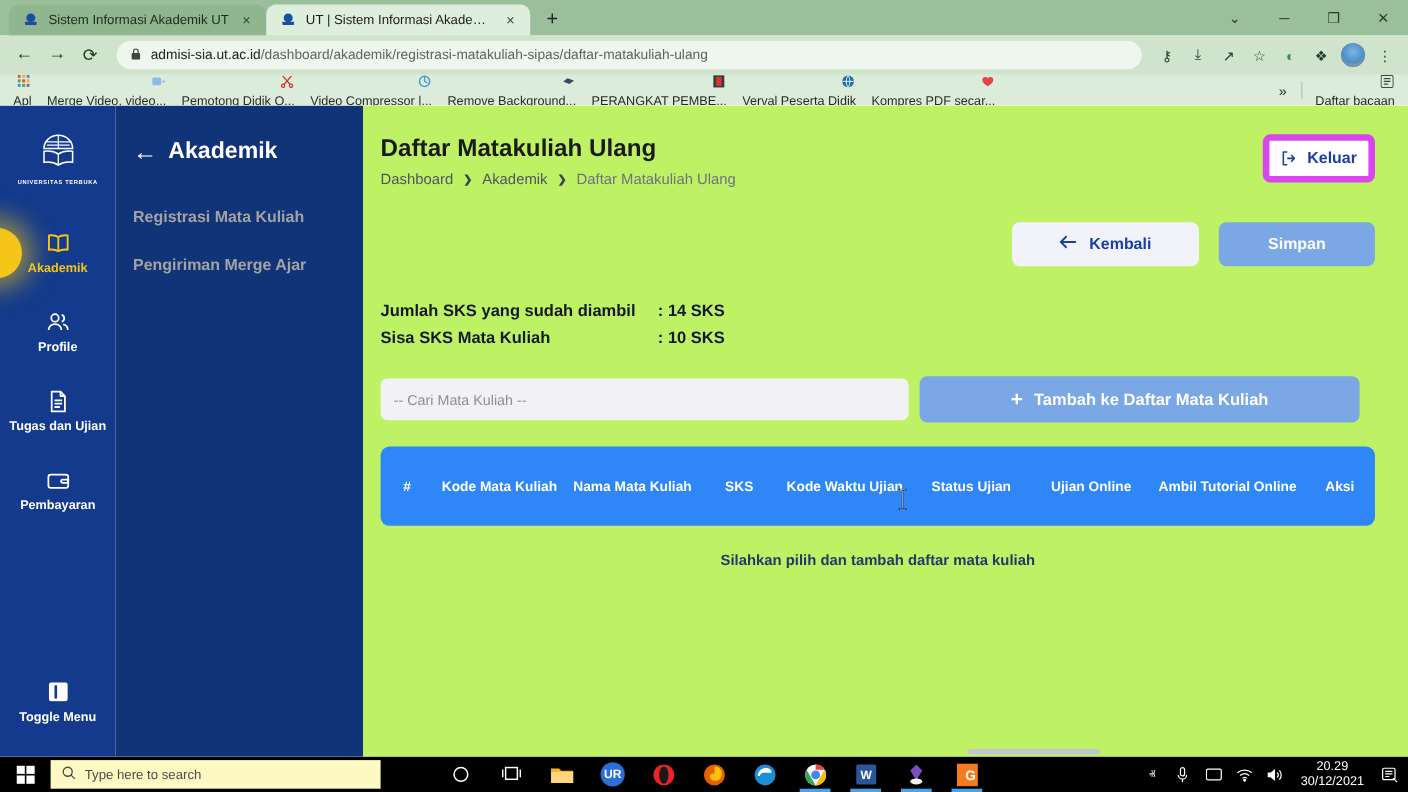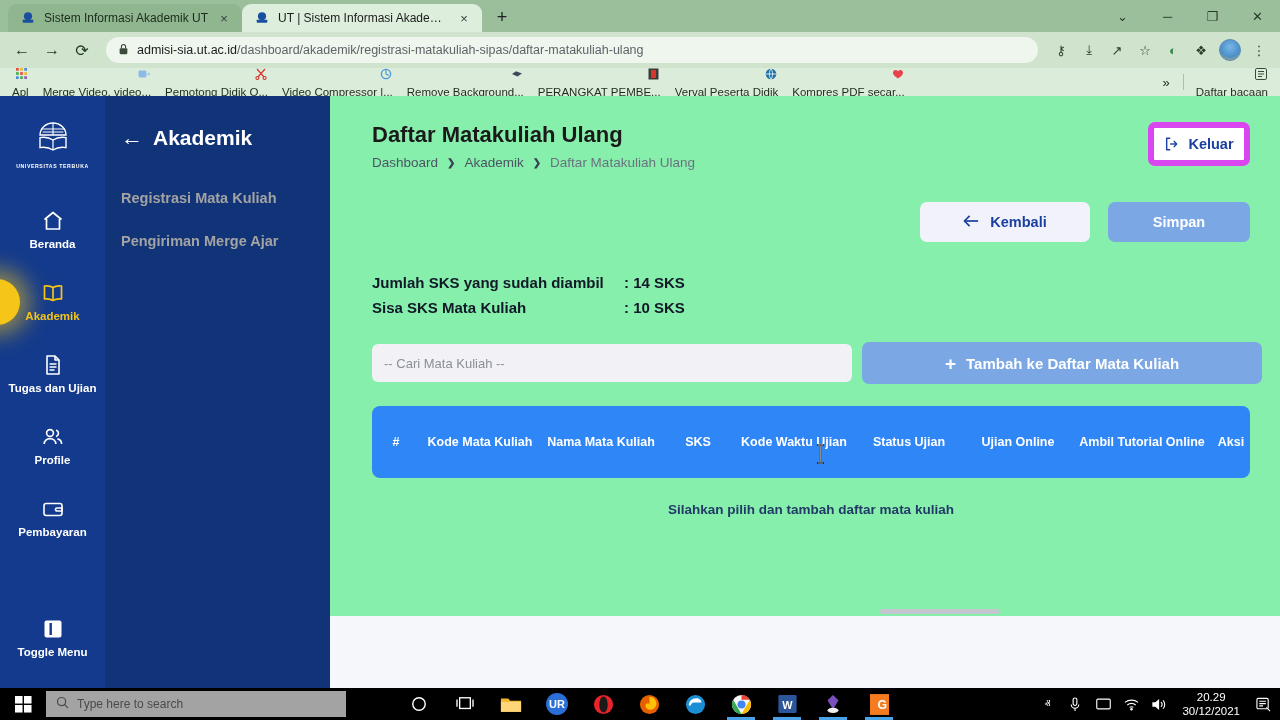--- a/index.html
+++ b/index.html
@@ -176,23 +176,23 @@
   }
   .subnav-title .backarrow { font-size: 22px; line-height: 1; }
   .subnav-link {
     font-size: 14.5px; font-weight: 700; color:#a3a3a3;
     margin-bottom: 27px;
   }
 
   
   .content {
     position: absolute; left: 330px; top: 0;
-    width: 950px; height: 520px;
-    background: #86efac;
-    padding: 26px 30px 0 42px;
+    width: 950px; height: 592px;
+    background: #bef264;
+    padding: 26px 30px 0 16px;
     overflow: hidden;
   }
   .content-head { display:flex; align-items:flex-start; justify-content:space-between; }
   .page-title { font-size: 22px; font-weight: 700; color:#1a1a1a; line-height: 1.2; }
   .breadcrumb {
     display:flex; align-items:center; gap:9px;
     margin-top: 7px; font-size: 13.5px; color:#6b7280;
   }
   .breadcrumb .crumb.link { color:#4b5563; }
   .breadcrumb .sep { font-size: 10px; color:#374151; font-weight:700; }
@@ -285,21 +285,21 @@
 
   
   .taskbar {
     position: absolute; left:0; bottom:0; width:1280px; height:32px;
     background:#000000; display:flex; align-items:center;
   }
   .start {
     width: 46px; height:32px; display:flex; align-items:center; justify-content:center;
   }
   .tb-search {
-    width: 300px; height: 26px; background:#a3a3a3; border-radius:0;
+    width: 300px; height: 26px; background:#fef9c3; border-radius:0;
     display:flex; align-items:center; gap:8px; padding:0 10px;
     font-size: 12px; color:#4a4a4a;
   }
   .tb-apps { display:flex; align-items:center; gap: 0px; margin-left: 50px; }
   .tb-app {
     width: 46px; height: 32px; position: relative;
     display:flex; align-items:center; justify-content:center;
   }
   .tb-app.running::after {
     content:""; position:absolute; bottom:0; left:9px; width:28px; height:3px;
@@ -484,60 +484,51 @@
           <svg width="46" height="40" viewBox="0 0 46 40">
             <path d="M23 2c7.2 0 13 5.4 13 12H10c0-6.6 5.8-12 13-12z" fill="none" stroke="#ffffff" stroke-width="1.4"></path>
             <path d="M11 8h24M12.6 11h20.8M23 2v12" stroke="#ffffff" stroke-width="1.1"></path>
             <path d="M23 19c-4-2.6-9-3-13-2.4v10c4-.6 9-.2 13 2.4 4-2.6 9-3 13-2.4v-10c-4-.6-9-.2-13 2.4z" fill="none" stroke="#ffffff" stroke-width="1.4"></path>
             <path d="M23 19v10" stroke="#ffffff" stroke-width="1.2"></path>
           </svg>
         </span>
         <span class="logotext">UNIVERSITAS TERBUKA</span>
       </div>
 
-      <div class="rail-item">
-        <span class="ricon">
-          <svg width="24" height="24" viewBox="0 0 24 24" fill="none" stroke="currentColor" stroke-width="1.7" stroke-linejoin="round">
-              <path d="M3.5 10.5L12 3.5l8.5 7"></path>
-              <path d="M5.5 10v10h13V10"></path>
-            </svg>
-        </span>
-        <span class="rlabel">Beranda</span>
-      </div>
 
       <div class="rail-item active">
         <span class="ricon">
           <svg width="24" height="24" viewBox="0 0 24 24" fill="none" stroke="currentColor" stroke-width="1.7" stroke-linejoin="round">
               <path d="M12 6.5C9.8 5 6.5 4.6 3.5 5v13c3-.4 6.3 0 8.5 1.5 2.2-1.5 5.5-1.9 8.5-1.5V5c-3-.4-6.3 0-8.5 1.5z"></path>
               <path d="M12 6.5v13"></path>
             </svg>
         </span>
         <span class="rlabel">Akademik</span>
+      </div>
+
+      <div class="rail-item">
+        <span class="ricon">
+          <svg width="24" height="24" viewBox="0 0 24 24" fill="none" stroke="currentColor" stroke-width="1.6">
+              <circle cx="9" cy="8" r="3.4"></circle>
+              <path d="M3.2 19c0-3.2 2.6-5.4 5.8-5.4s5.8 2.2 5.8 5.4"></path>
+              <path d="M15 5.2a3.2 3.2 0 0 1 0 6.2M16.4 13.9c2.4.5 4.2 2.4 4.2 5.1"></path>
+            </svg>
+        </span>
+        <span class="rlabel">Profile</span>
       </div>
 
       <div class="rail-item">
         <span class="ricon">
           <svg width="24" height="24" viewBox="0 0 24 24" fill="none" stroke="currentColor" stroke-width="1.6" stroke-linejoin="round">
               <path d="M6 3h8l4 4v14H6z"></path>
               <path d="M14 3v4h4"></path>
               <path d="M8.5 11h7M8.5 14h7M8.5 17h5"></path>
             </svg>
         </span>
         <span class="rlabel">Tugas dan Ujian</span>
-      </div>
-
-      <div class="rail-item">
-        <span class="ricon">
-          <svg width="24" height="24" viewBox="0 0 24 24" fill="none" stroke="currentColor" stroke-width="1.6">
-              <circle cx="9" cy="8" r="3.4"></circle>
-              <path d="M3.2 19c0-3.2 2.6-5.4 5.8-5.4s5.8 2.2 5.8 5.4"></path>
-              <path d="M15 5.2a3.2 3.2 0 0 1 0 6.2M16.4 13.9c2.4.5 4.2 2.4 4.2 5.1"></path>
-            </svg>
-        </span>
-        <span class="rlabel">Profile</span>
       </div>
 
       <div class="rail-item">
         <span class="ricon">
           <svg width="24" height="24" viewBox="0 0 24 24" fill="none" stroke="currentColor" stroke-width="1.6" stroke-linejoin="round">
               <rect x="3" y="6.5" width="18" height="12" rx="2.2"></rect>
               <path d="M16 11h5v3h-5a1.5 1.5 0 0 1 0-3z"></path>
             </svg>
         </span>
         <span class="rlabel">Pembayaran</span>

